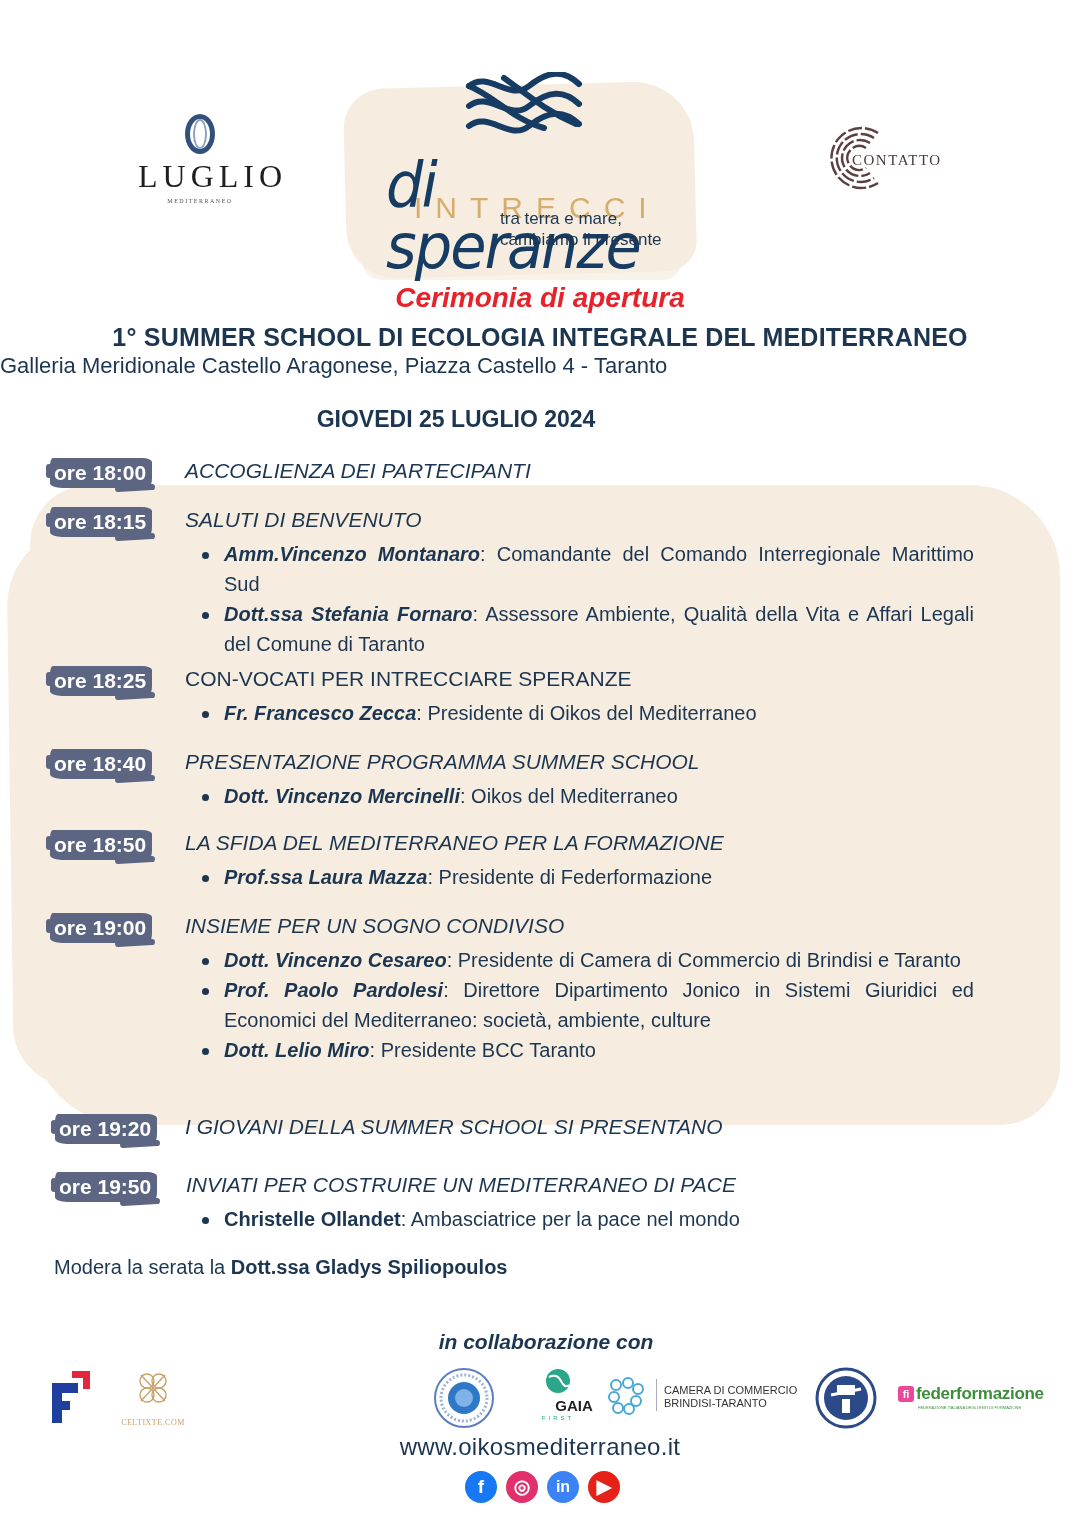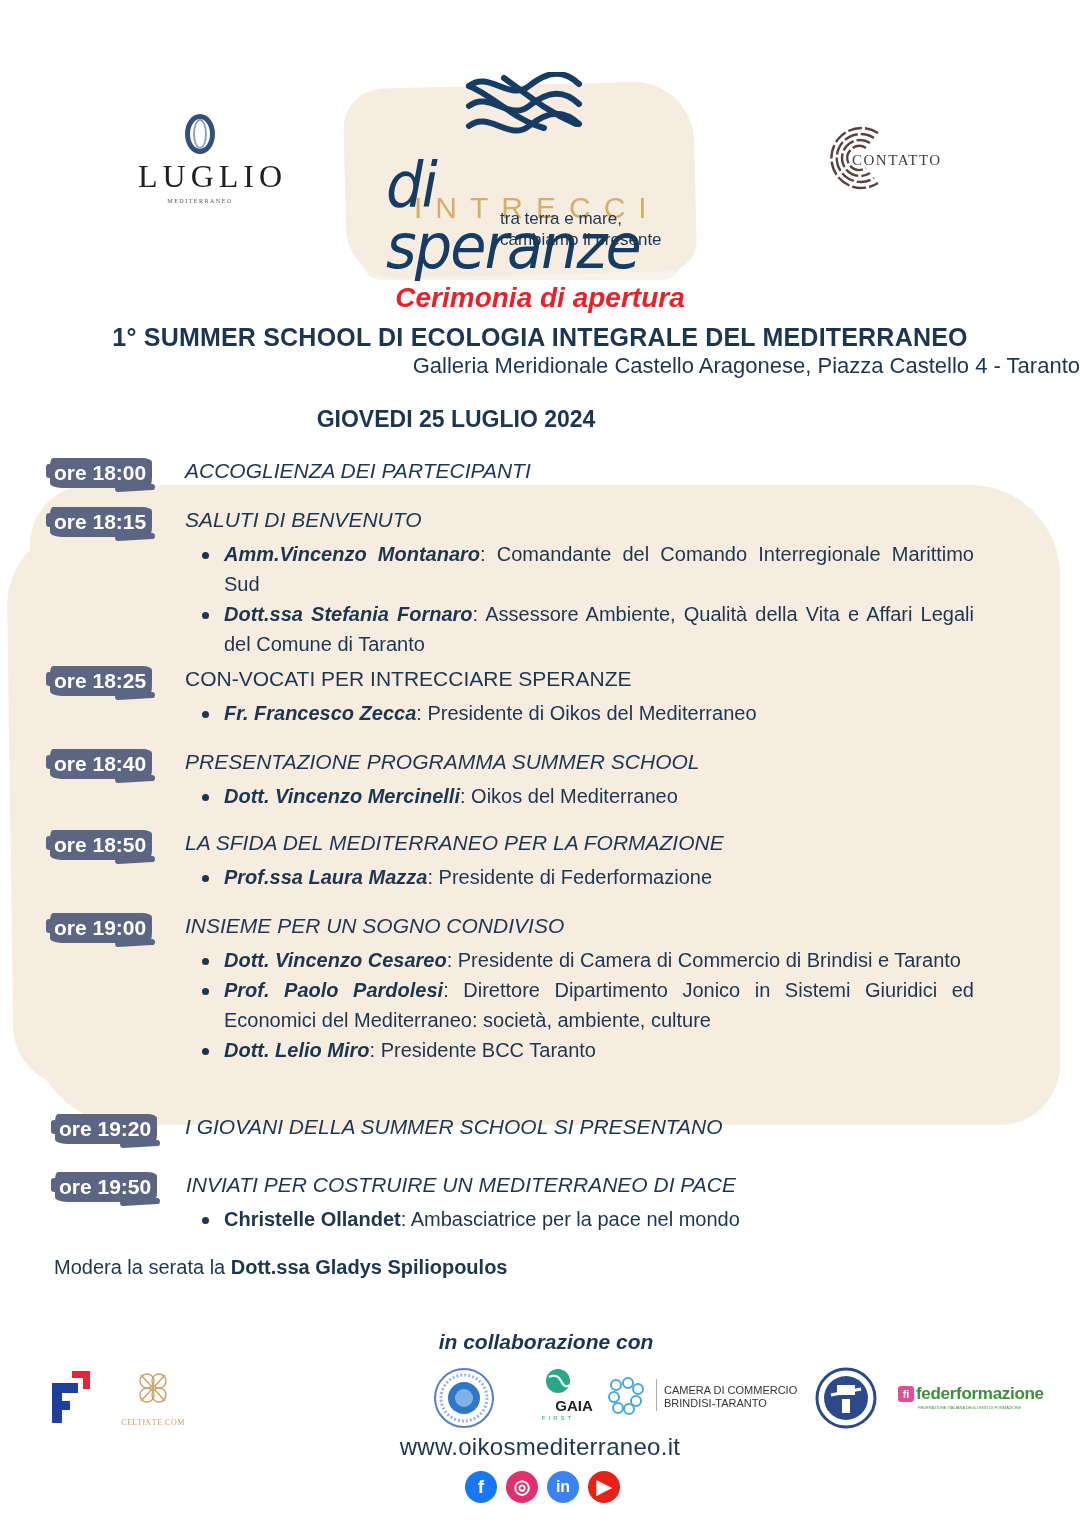--- a/index.html
+++ b/index.html
@@ -27,21 +27,21 @@
     .intrecci { position: absolute; left: 34px; top: 123px; font-size: 30px; letter-spacing: 13px; color: #d6ad6c; font-family: "Liberation Sans", sans-serif; }
     .disperanze { position: absolute; left: 6px; top: 152px; font-size: 62px; color: #173c64; font-family: "DejaVu Sans", sans-serif; font-style: italic; letter-spacing: -2px; transform: scaleX(0.95); transform-origin: left; line-height: 1; margin-top: -2px; }
     .logo-center .tagline { position: absolute; left: 120px; top: 140px; font-size: 17px; line-height: 21px; color: #1c3550; }
 
     .logo-contatto { position: absolute; left: 820px; top: 125px; width: 140px; height: 66px; }
     .contatto-name { position: absolute; left: 32px; top: 27px; font-family: "Liberation Serif", serif; font-size: 15px; letter-spacing: 1.5px; color: #4a3a3a; }
 
     
     .ceremony { position: absolute; top: 282px; left: 0; width: 1080px; text-align: center; font-size: 28px; font-weight: bold; font-style: italic; color: #e8222a; }
     .title { position: absolute; top: 323px; left: 0; width: 1080px; text-align: center; font-size: 25px; font-weight: bold; color: #1c3550; letter-spacing: 0.2px; }
-    .venue { position: absolute; top: 353px; left: 0; width: 1080px; text-align: right; font-size: 22px; color: #1c3550; }
+    .venue { position: absolute; top: 353px; left: 0; width: 1080px; text-align: left; font-size: 22px; color: #1c3550; }
     .date { position: absolute; top: 406px; left: 0; width: 912px; text-align: center; font-size: 23px; font-weight: bold; color: #1c3550; }
 
     
     .agenda { position: absolute; left: 0; top: 0; width: 1080px; }
     .slot { position: absolute; left: 50px; width: 930px; }
     .time-badge { position: absolute; left: 0; top: 0; height: 30px; background: #5c6582; color: #fff; font-size: 21px; font-weight: bold; line-height: 30px; padding: 0 6px 0 4px; border-radius: 3px 10px 4px 12px / 8px 4px 10px 5px; white-space: nowrap; }
     .time-badge::before, .time-badge::after { content: ""; position: absolute; background: #5c6582; }
     .time-badge::before { left: -4px; top: 6px; width: 6px; height: 14px; border-radius: 3px; }
     .time-badge::after { right: -3px; bottom: -3px; width: 40px; height: 6px; border-radius: 3px; transform: rotate(-3deg); }
     .slot-title { position: absolute; left: 135px; top: 1px; font-size: 21px; font-style: italic; color: #1c3550; white-space: nowrap; }

